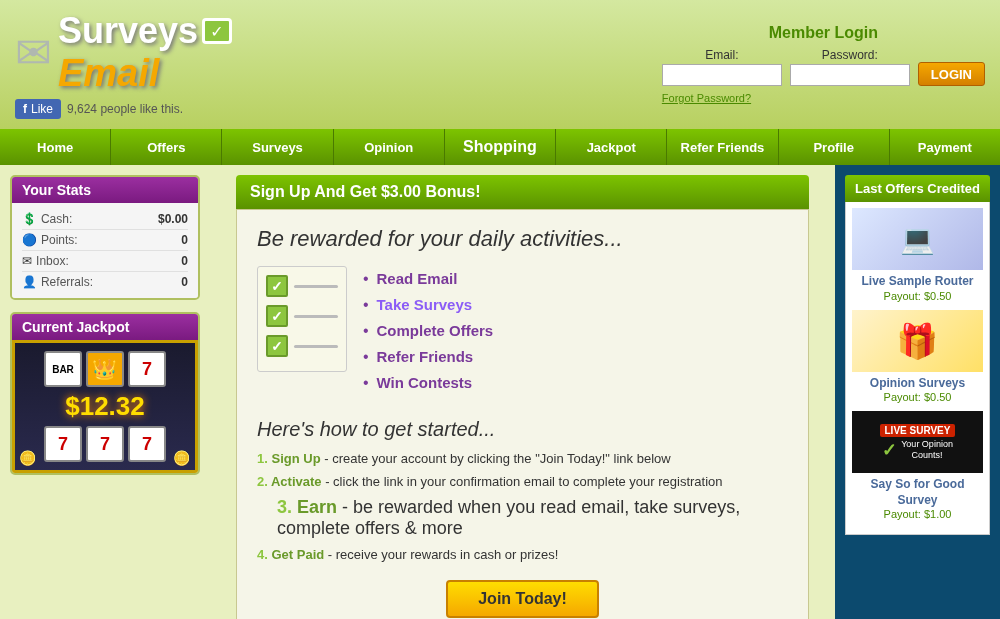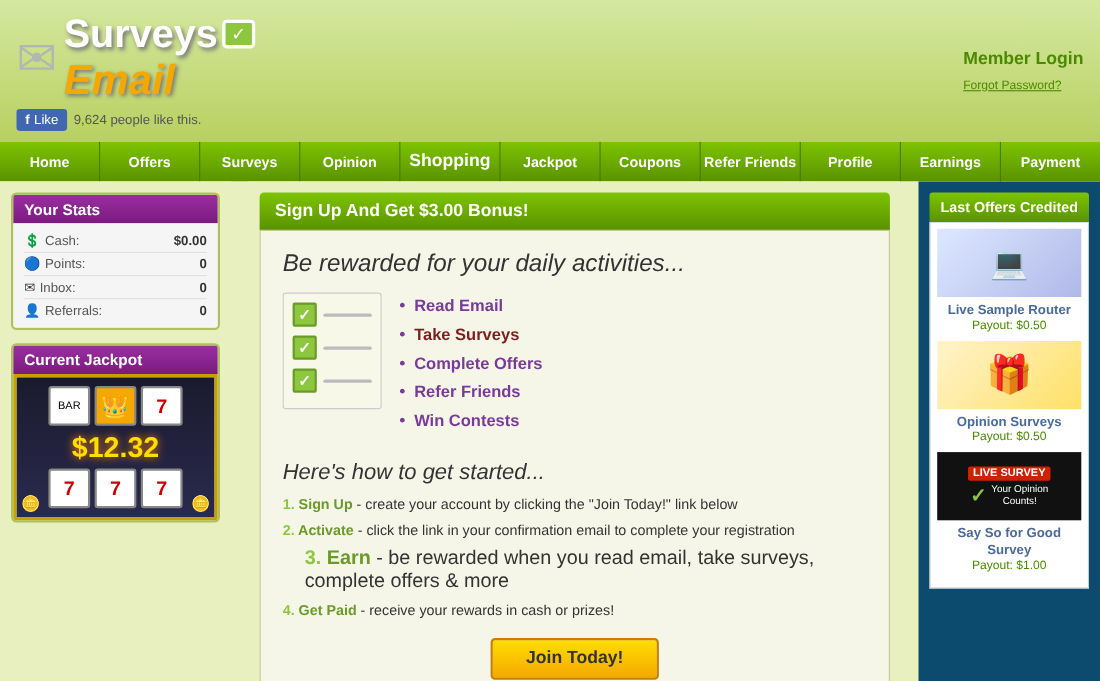--- a/index.html
+++ b/index.html
@@ -138,37 +138,46 @@
       <button style="background:#4267B2; color:white; border:none; border-radius:3px; padding:3px 8px; font-size:12px; cursor:pointer; display:flex; align-items:center; gap:4px;">
         <span style="font-weight:bold;">f</span>
         <span>Like</span>
       </button>
       <span style="font-size:12px; color:#555;">9,624 people like this.</span>
     </div>
   </div>
 
   <div id="login-area">
     <div style="color:#4a8a00; font-weight:bold; font-size:16px; margin-bottom:6px;">Member Login</div>
+    <div id="login-fields" style="display:flex; align-items:flex-end; gap:8px;">
+      <div>
+        <label style="font-size:12px; color:#333; display:block; margin-bottom:2px;">Email:</label>
+        <input type="text" style="width: 120px; height: 22px; border: 1px solid rgb(170, 170, 170); padding: 2px 4px; font-size: 12px;">
+      </div>
+      <div>
+        <label style="font-size:12px; color:#333; display:block; margin-bottom:2px;">Password:</label>
+        <input type="password" style="width: 120px; height: 22px; border: 1px solid rgb(170, 170, 170); padding: 2px 4px; font-size: 12px;">
+      </div>
+      <button style="background:linear-gradient(to bottom,#f5a800,#d48000); color:white; font-weight:bold; font-size:13px; border:1px solid #b06000; border-radius:3px; padding:3px 12px; height:24px; cursor:pointer;">LOGIN</button>
+    </div>
     <div style="text-align:left; margin-top:4px;">
       <a style="color:#4a8a00; font-size:11px; text-decoration:underline; cursor:pointer;">Forgot Password?</a>
     </div>
   </div>
 </div>
 
 <div id="nav" style="background:linear-gradient(to bottom,#7dc400,#5a9200); display:flex; height:36px;">
   <div class="nav-item" style="flex:1;display:flex;align-items:center;justify-content:center;color:white;font-weight:bold;font-size:13px;cursor:pointer;border-right:1px solid #4a7a00;">Home</div>
   <div class="nav-item" style="flex:1;display:flex;align-items:center;justify-content:center;color:white;font-weight:bold;font-size:13px;cursor:pointer;border-right:1px solid #4a7a00;">Offers</div>
   <div class="nav-item" style="flex:1;display:flex;align-items:center;justify-content:center;color:white;font-weight:bold;font-size:13px;cursor:pointer;border-right:1px solid #4a7a00;">Surveys</div>
   <div class="nav-item" style="flex:1;display:flex;align-items:center;justify-content:center;color:white;font-weight:bold;font-size:13px;cursor:pointer;border-right:1px solid #4a7a00;">Opinion</div>
   <div class="nav-item" style="flex:1;display:flex;align-items:center;justify-content:center;color:white;font-weight:bold;font-size:16px;cursor:pointer;border-right:1px solid #4a7a00;">Shopping</div>
   <div class="nav-item" style="flex:1;display:flex;align-items:center;justify-content:center;color:white;font-weight:bold;font-size:13px;cursor:pointer;border-right:1px solid #4a7a00;">Jackpot</div>
-  <div class="nav-item" style="flex:1;display:flex;align-items:center;justify-content:center;color:white;font-weight:bold;font-size:13px;cursor:pointer;border-right:1px solid #4a7a00;">Coupons</div>
   <div class="nav-item" style="flex:1;display:flex;align-items:center;justify-content:center;color:white;font-weight:bold;font-size:13px;cursor:pointer;border-right:1px solid #4a7a00;">Refer Friends</div>
   <div class="nav-item" style="flex:1;display:flex;align-items:center;justify-content:center;color:white;font-weight:bold;font-size:13px;cursor:pointer;border-right:1px solid #4a7a00;">Profile</div>
-  <div class="nav-item" style="flex:1;display:flex;align-items:center;justify-content:center;color:white;font-weight:bold;font-size:13px;cursor:pointer;border-right:1px solid #4a7a00;">Earnings</div>
   <div class="nav-item" style="flex:1;display:flex;align-items:center;justify-content:center;color:white;font-weight:bold;font-size:13px;cursor:pointer;">Payment</div>
 </div>
 
 <div id="main" style="display:flex; background:#e8f0c0; min-height:430px;">
 
   <div id="sidebar" style="width:210px; min-width:210px; padding:10px; background:#e8f0c0;">
 
     <div class="sidebar-box" style="border:2px solid #b0c060; border-radius:5px; overflow:hidden; margin-bottom:12px;">
       <div class="sidebar-box-header" style="background:linear-gradient(to bottom,#9b2fa0,#7a1a80); color:white; font-weight:bold; font-size:14px; padding:5px 10px;">
         <span>Your Stats</span>
@@ -197,21 +206,21 @@
       </div>
     </div>
 
     <div class="sidebar-box" style="border:2px solid #b0c060; border-radius:5px; overflow:hidden;">
       <div class="sidebar-box-header" style="background:linear-gradient(to bottom,#9b2fa0,#7a1a80); color:white; font-weight:bold; font-size:14px; padding:5px 10px;">
         <span>Current Jackpot</span>
       </div>
       <div style="background:linear-gradient(to bottom,#1a1a2e,#2a2a4e); border:3px solid #c8a000; padding:8px; text-align:center; position:relative;">
 
         <div style="display:flex; justify-content:center; gap:4px; margin-bottom:4px;">
-          <div style="width:38px;height:36px;background:white;border:2px solid #888;border-radius:3px;display:flex;align-items:center;justify-content:center;font-size:10px;font-weight:normal;">BAR</div>
+          <div style="width:38px;height:36px;background:white;border:2px solid #888;border-radius:3px;display:flex;align-items:center;justify-content:center;font-size:10px;font-weight:bold;">BAR</div>
           <div style="width:38px;height:36px;background:#f5a800;border:2px solid #888;border-radius:3px;display:flex;align-items:center;justify-content:center;font-size:20px;">👑</div>
           <div style="width:38px;height:36px;background:white;border:2px solid #888;border-radius:3px;display:flex;align-items:center;justify-content:center;font-size:18px;font-weight:bold;color:#c00;">7</div>
         </div>
         <div style="color:#ffdd00; font-size:26px; font-weight:bold; text-shadow:0 0 8px #ff8800; margin:4px 0;">$12.32</div>
         <div style="display:flex; justify-content:center; gap:4px; margin-top:4px;">
           <div style="width:38px;height:36px;background:white;border:2px solid #888;border-radius:3px;display:flex;align-items:center;justify-content:center;font-size:18px;font-weight:bold;color:#c00;">7</div>
           <div style="width:38px;height:36px;background:white;border:2px solid #888;border-radius:3px;display:flex;align-items:center;justify-content:center;font-size:18px;font-weight:bold;color:#c00;">7</div>
           <div style="width:38px;height:36px;background:white;border:2px solid #888;border-radius:3px;display:flex;align-items:center;justify-content:center;font-size:18px;font-weight:bold;color:#c00;">7</div>
         </div>
         <div style="position:absolute; bottom:4px; left:4px; color:#f5a800; font-size:14px;">🪙</div>
@@ -242,21 +251,21 @@
           </div>
         </div>
 
         <ul style="list-style:none; margin-top:4px;">
           <li style="margin-bottom:8px; font-size:14px; color:#333;">
             <span style="color:#7a3a9a; font-size:16px; margin-right:4px;">•</span>
             <a style="color:#7a3a9a; text-decoration:none; font-weight:bold; font-size:15px;">Read Email</a>
           </li>
           <li style="margin-bottom:8px; font-size:14px; color:#333;">
             <span style="color:#7a3a9a; font-size:16px; margin-right:4px;">•</span>
-            <a style="color:#7f1d1d; text-decoration:none; font-weight:bold; font-size:15px;">Take Surveys</a>
+            <a style="color:#8b5cf6; text-decoration:none; font-weight:bold; font-size:15px;">Take Surveys</a>
           </li>
           <li style="margin-bottom:8px; font-size:14px; color:#333;">
             <span style="color:#7a3a9a; font-size:16px; margin-right:4px;">•</span>
             <a style="color:#7a3a9a; text-decoration:none; font-weight:bold; font-size:15px;">Complete Offers</a>
           </li>
           <li style="margin-bottom:8px; font-size:14px; color:#333;">
             <span style="color:#7a3a9a; font-size:16px; margin-right:4px;">•</span>
             <a style="color:#7a3a9a; text-decoration:none; font-weight:bold; font-size:15px;">Refer Friends</a>
           </li>
           <li style="margin-bottom:8px; font-size:14px; color:#333;">

